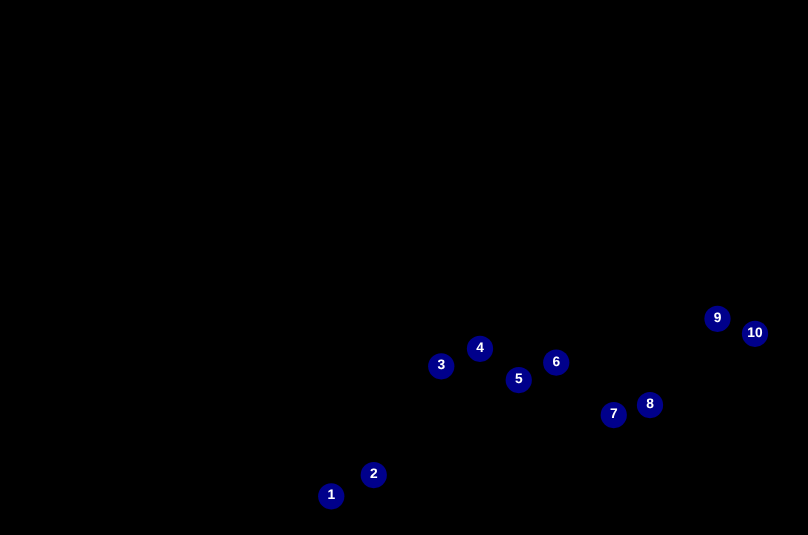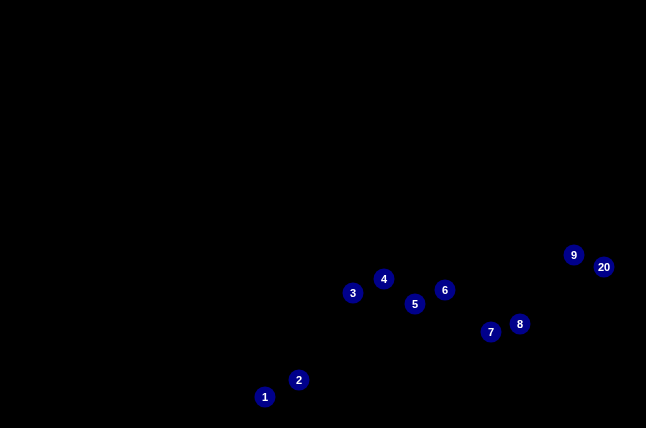--- a/index.html
+++ b/index.html
@@ -39,14 +39,14 @@
 <div class="stage" style="background: rgb(0, 0, 0); width: 646px; height: 428px;">
     <div class="marker" style="left: 265px; top: 397px; background: rgb(0, 0, 139); color: rgb(255, 255, 255);">1</div>
     <div class="marker" style="left: 299px; top: 380px; background: rgb(0, 0, 139); color: rgb(255, 255, 255);">2</div>
     <div class="marker" style="left: 353px; top: 293px; background: rgb(0, 0, 139); color: rgb(255, 255, 255);">3</div>
     <div class="marker" style="left: 384px; top: 279px; background: rgb(0, 0, 139); color: rgb(255, 255, 255);">4</div>
     <div class="marker" style="left: 415px; top: 304px; background: rgb(0, 0, 139); color: rgb(255, 255, 255);">5</div>
     <div class="marker" style="left: 445px; top: 290px; background: rgb(0, 0, 139); color: rgb(255, 255, 255);">6</div>
     <div class="marker" style="left: 491px; top: 332px; background: rgb(0, 0, 139); color: rgb(255, 255, 255);">7</div>
     <div class="marker" style="left: 520px; top: 324px; background: rgb(0, 0, 139); color: rgb(255, 255, 255);">8</div>
     <div class="marker" style="left: 574px; top: 255px; background: rgb(0, 0, 139); color: rgb(255, 255, 255);">9</div>
-    <div class="marker" style="left: 604px; top: 267px; background: rgb(0, 0, 139); color: rgb(255, 255, 255);">20</div>
+    <div class="marker" style="left: 604px; top: 267px; background: rgb(0, 0, 139); color: rgb(255, 255, 255);">10</div>
   </div>
 
 </body></html>

